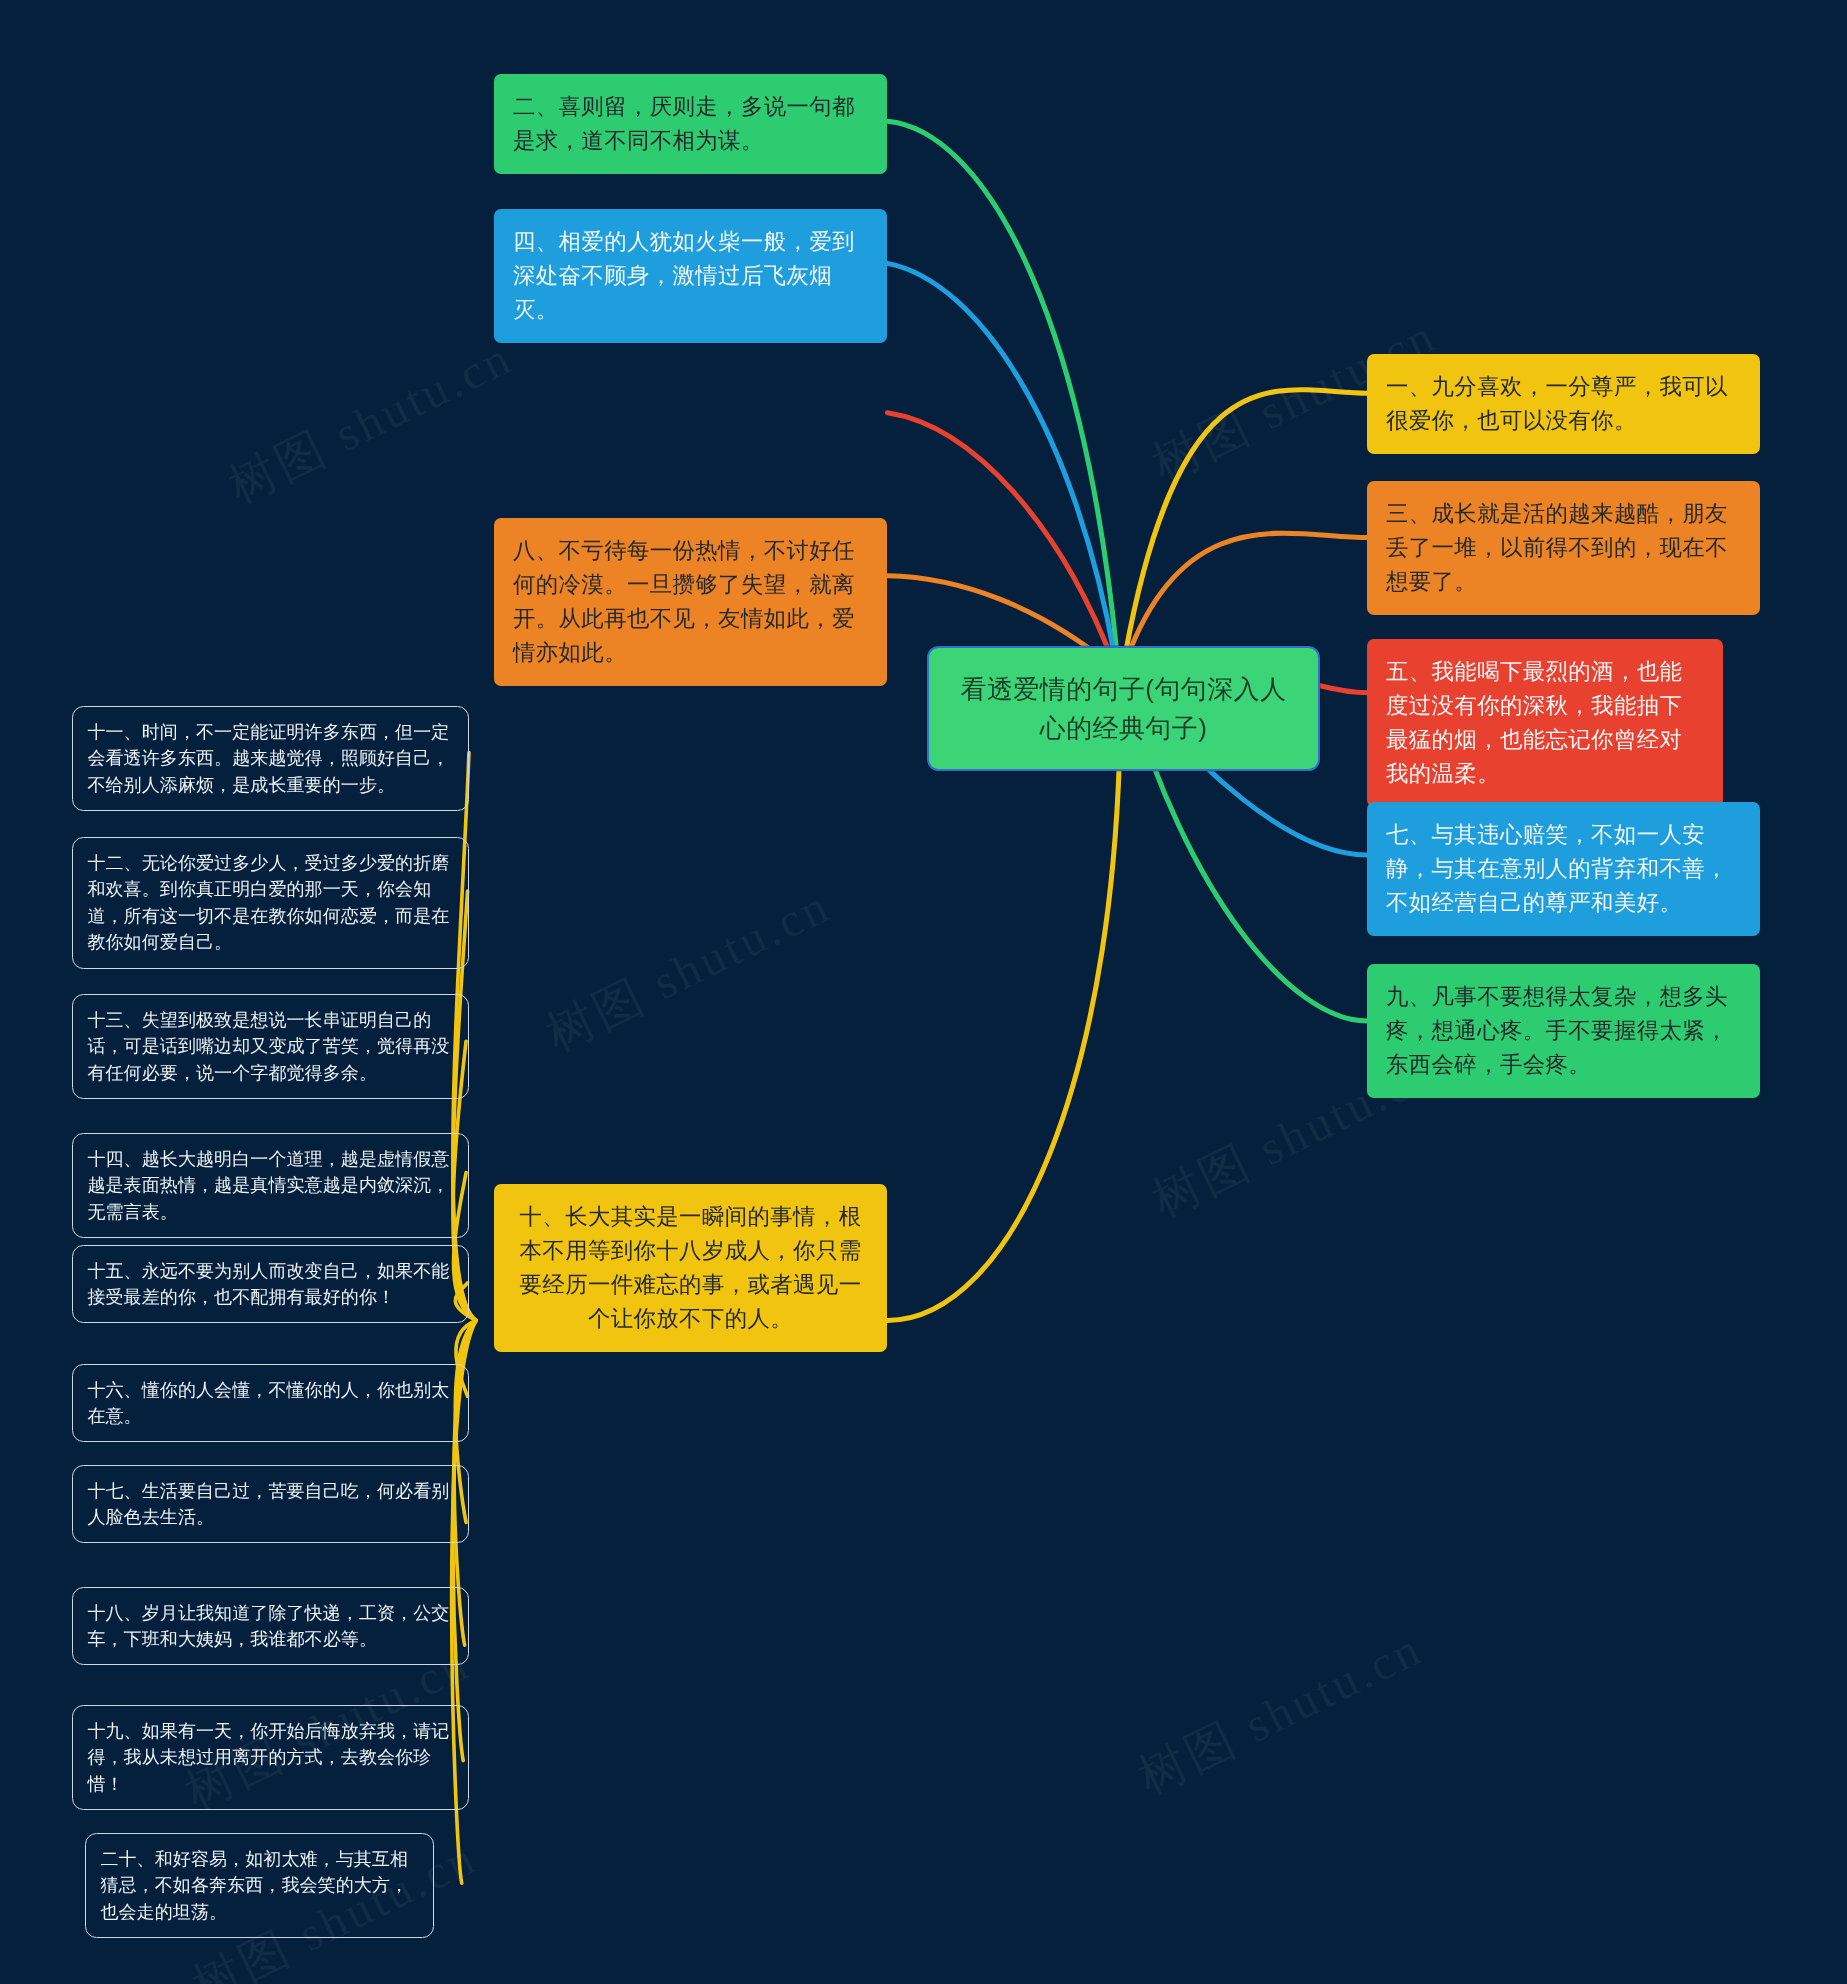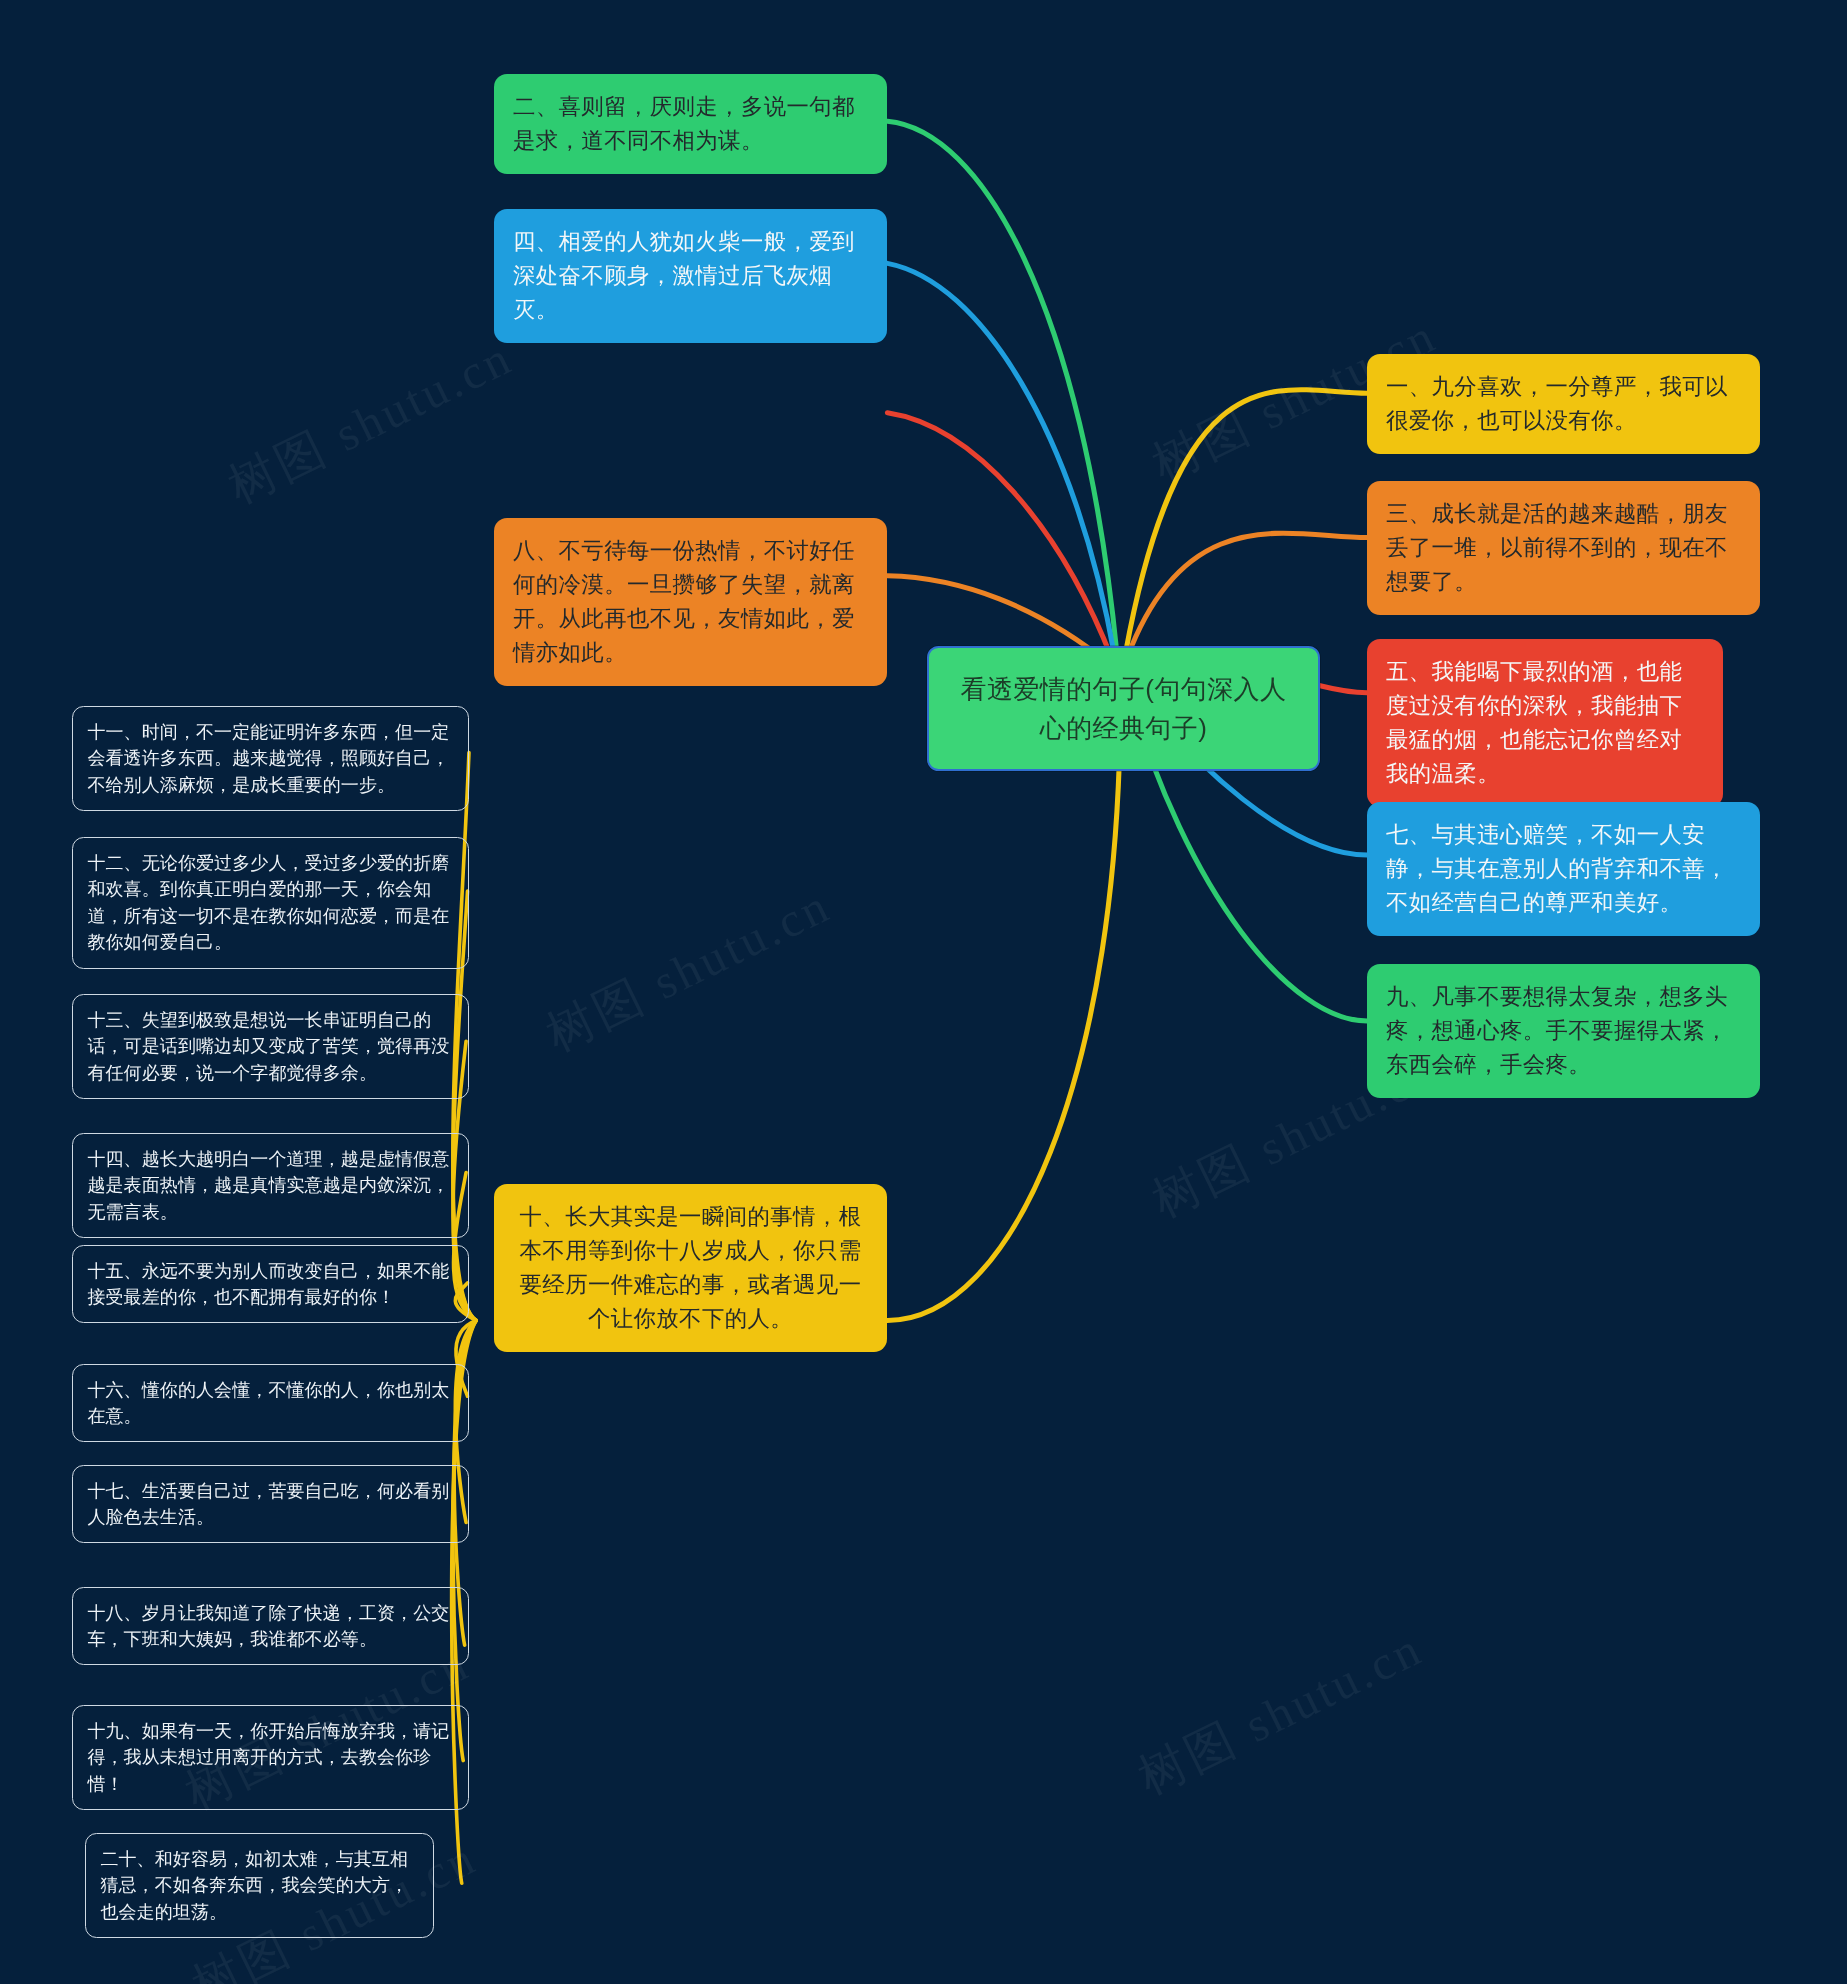--- a/index.html
+++ b/index.html
@@ -6,21 +6,21 @@
   body{
     width:1847px;height:1985px;position:relative;overflow:hidden;
     background:#05203c;
     font-family:"Liberation Sans","DejaVu Sans",sans-serif;
   }
   #canvas{position:absolute;inset:0;width:1847px;height:1985px;}
   svg.links{position:absolute;left:0;top:0;width:1847px;height:1985px;pointer-events:none;}
 
   .node{
     position:absolute;box-sizing:border-box;
-    border-radius:13px;
+    border-radius:7px;
     padding:16px 19px;
     font-size:22.4px;line-height:1.52;
     letter-spacing:0.4px;
     text-align:left;
     word-break:break-all;
   }
   .node.dark-text{color:#23292c;}
   .node.light-text{color:#f4f7f8;}
 
   .central{

